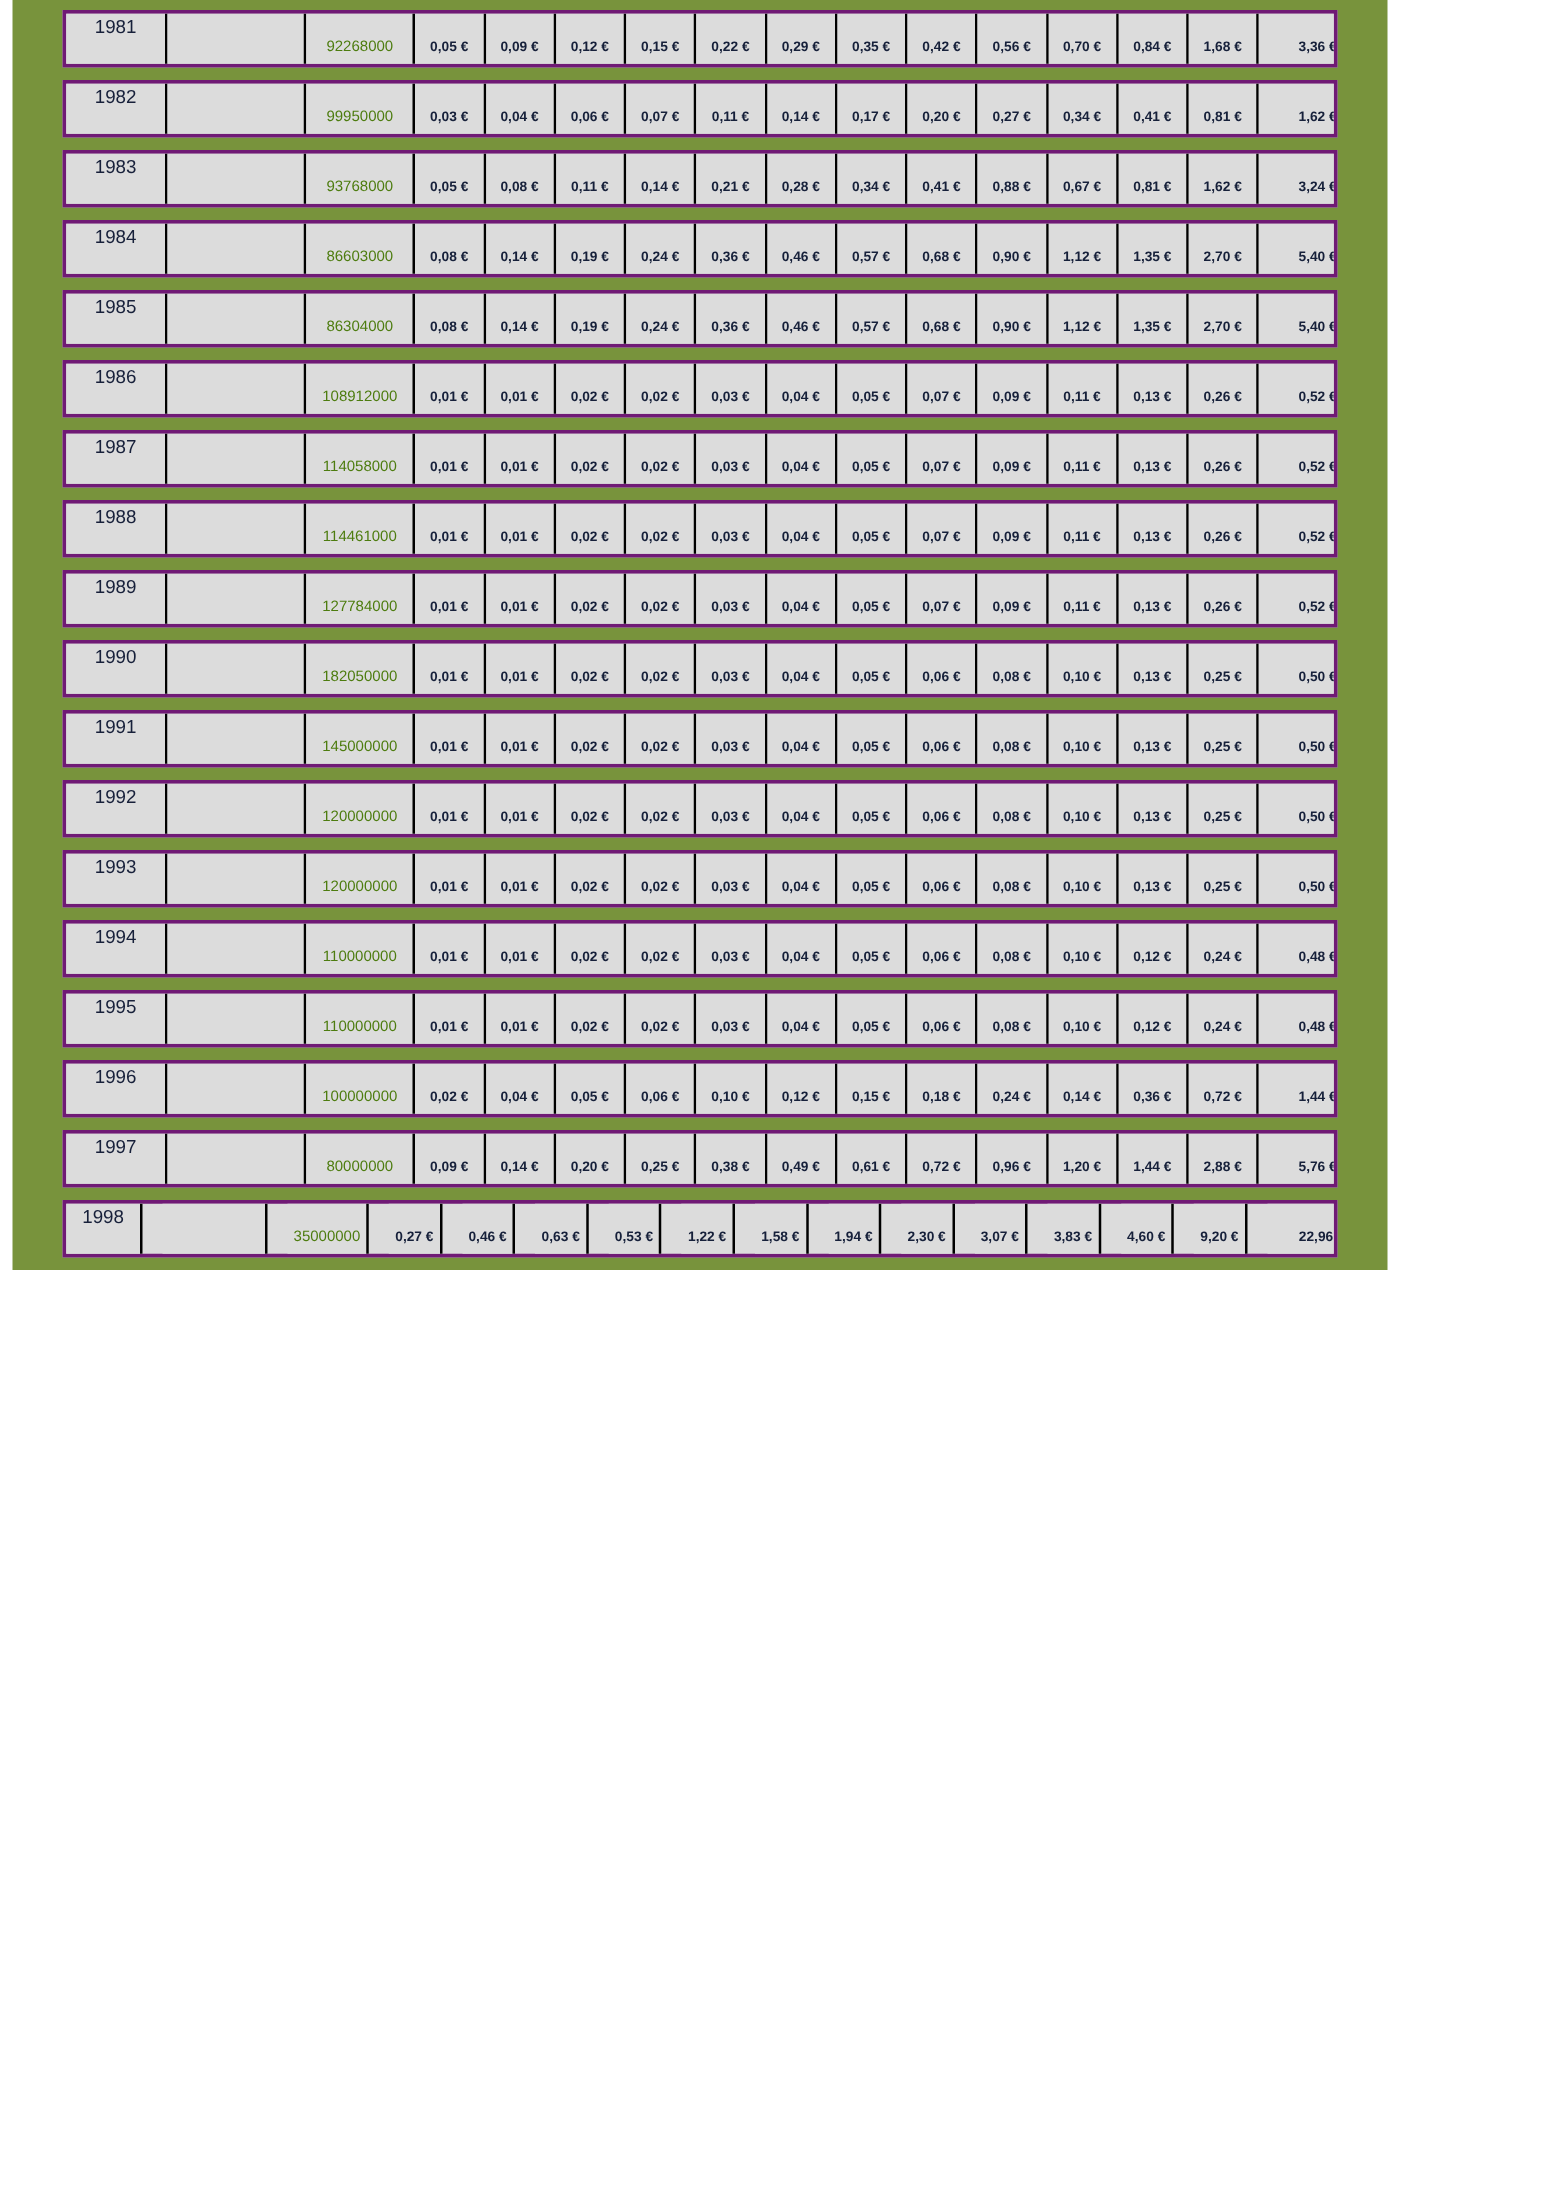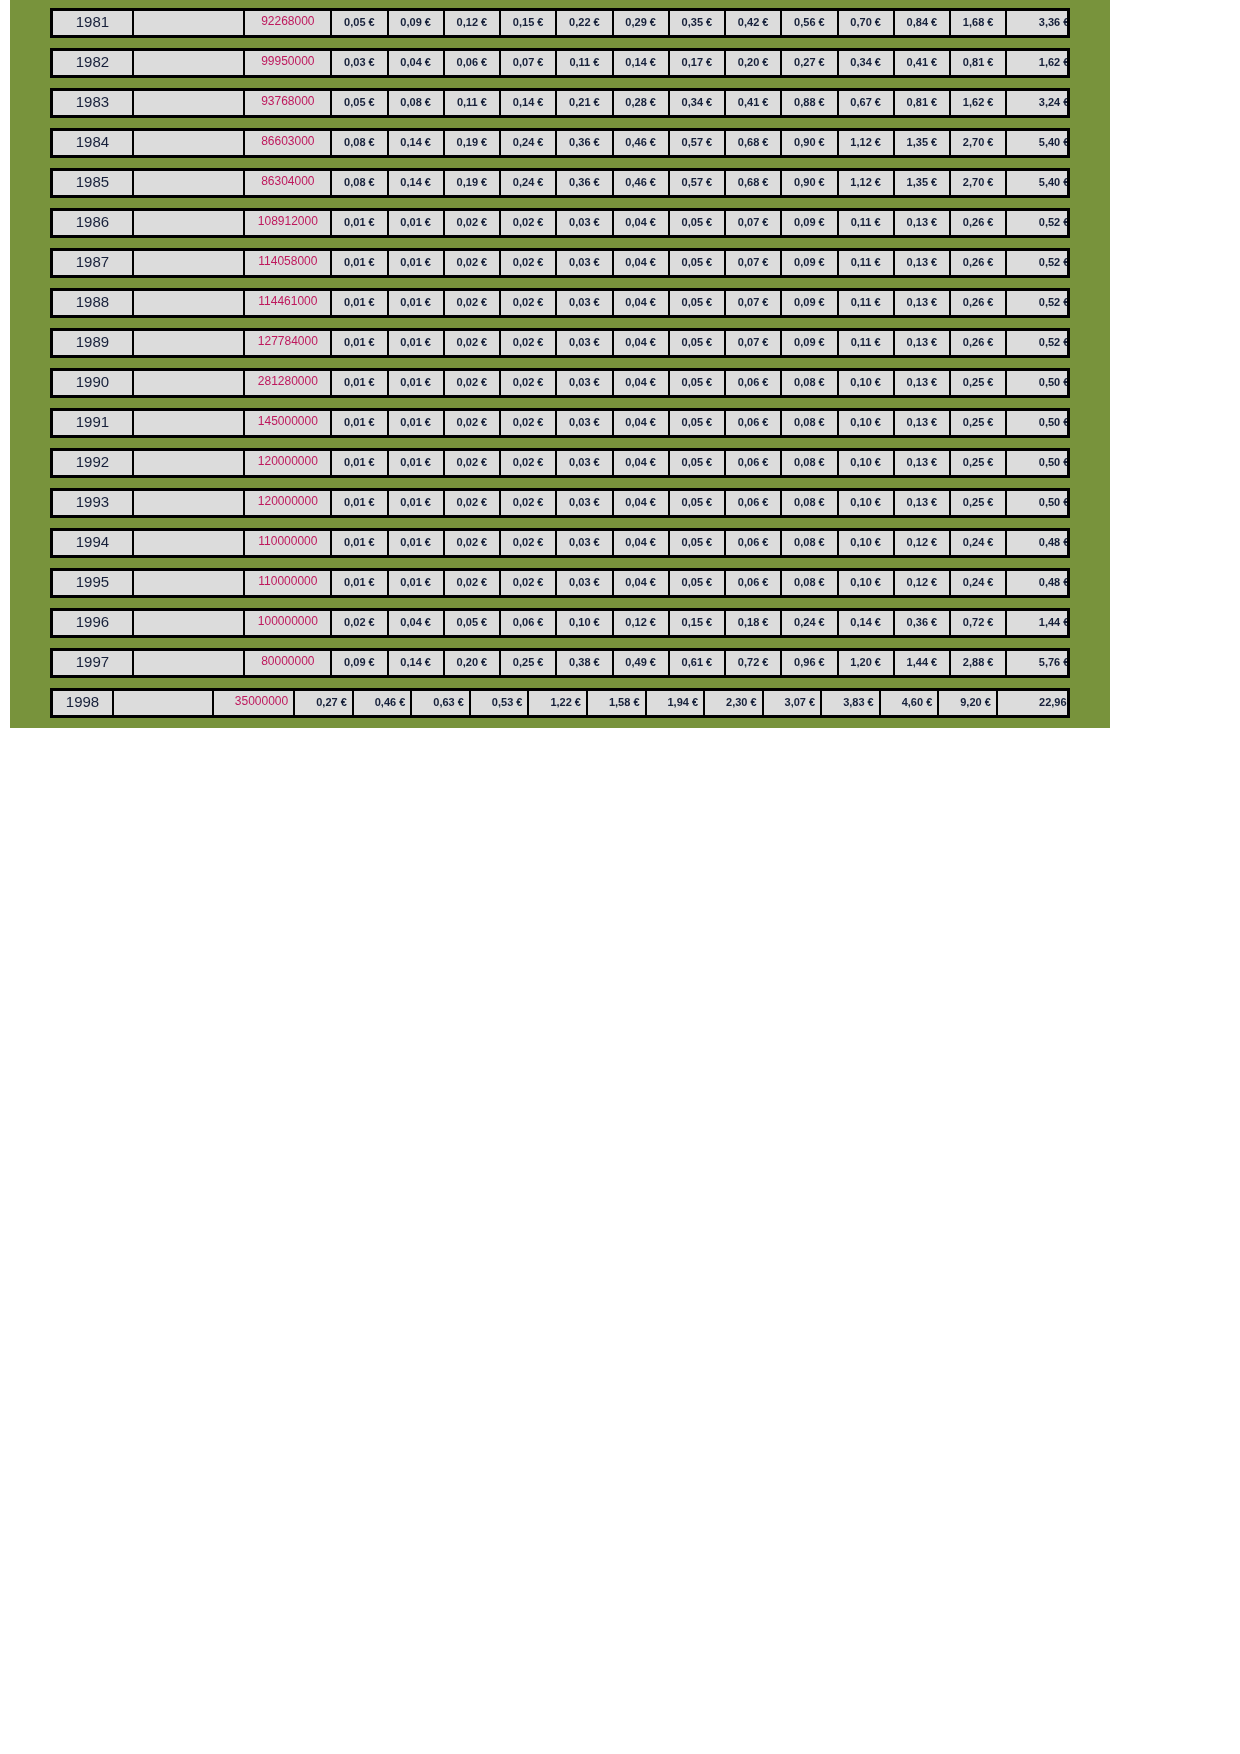--- a/index.html
+++ b/index.html
@@ -22,24 +22,24 @@
     width: 1100px;
     background: #78933c;
     padding: 8px 0 10px 0;
     box-sizing: border-box;
   }
 
   .table-row {
     display: flex;
     margin: 0 auto 10px auto;
     width: 1020px;
-    border: 3px solid #000000;
+    border: 3px solid #701a75;
     background: #dcdcdc;
     box-sizing: border-box;
-    height: 30px;
+    height: 46px;
   }
   .table-row:last-child { margin-bottom: 0; gap: 16px; }
 
   .cell {
     border-right: 2px solid #000000;
     box-sizing: border-box;
     display: flex;
     align-items: center;
     background: #dcdcdc;
     overflow: hidden;
@@ -61,21 +61,21 @@
   .c-blank {
     width: 113px;
   }
   
   .c-pop {
     width: 88px;
     justify-content: center;
     align-items: flex-end;
     padding-bottom: 7px;
     font-size: 12px;
-    color: #be185d;
+    color: #4d7c0f;
   }
   
   .c-money {
     width: 57px;
     justify-content: center;
     align-items: flex-end;
     padding-bottom: 7px;
     font-size: 11px;
     font-weight: bold;
     color: #16203a;
@@ -245,21 +245,21 @@
         <div class="cell c-money">0,07 €</div>
         <div class="cell c-money">0,09 €</div>
         <div class="cell c-money">0,11 €</div>
         <div class="cell c-money">0,13 €</div>
         <div class="cell c-money">0,26 €</div>
         <div class="cell c-money wide">0,52 €</div>
       </div>
       <div class="table-row">
         <div class="cell c-year">1990</div>
         <div class="cell c-blank"></div>
-        <div class="cell c-pop">281280000</div>
+        <div class="cell c-pop">182050000</div>
         <div class="cell c-money">0,01 €</div>
         <div class="cell c-money">0,01 €</div>
         <div class="cell c-money">0,02 €</div>
         <div class="cell c-money">0,02 €</div>
         <div class="cell c-money">0,03 €</div>
         <div class="cell c-money">0,04 €</div>
         <div class="cell c-money">0,05 €</div>
         <div class="cell c-money">0,06 €</div>
         <div class="cell c-money">0,08 €</div>
         <div class="cell c-money">0,10 €</div>

